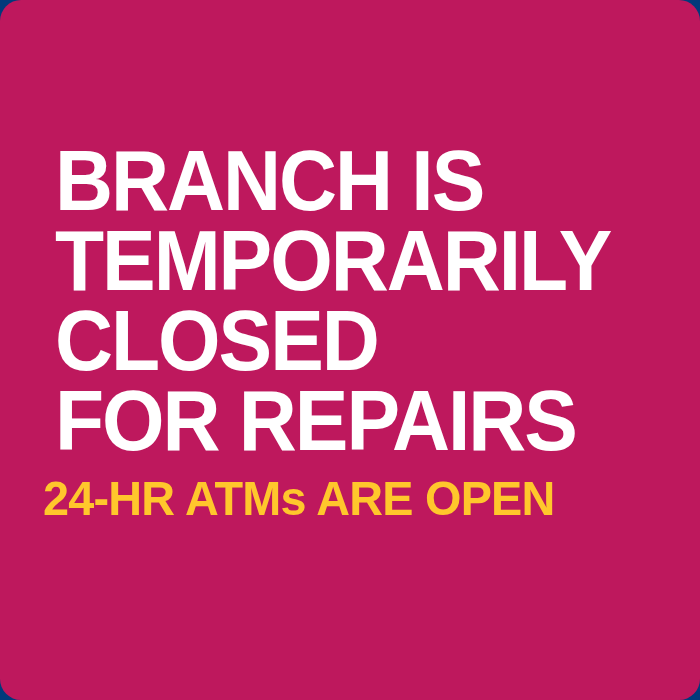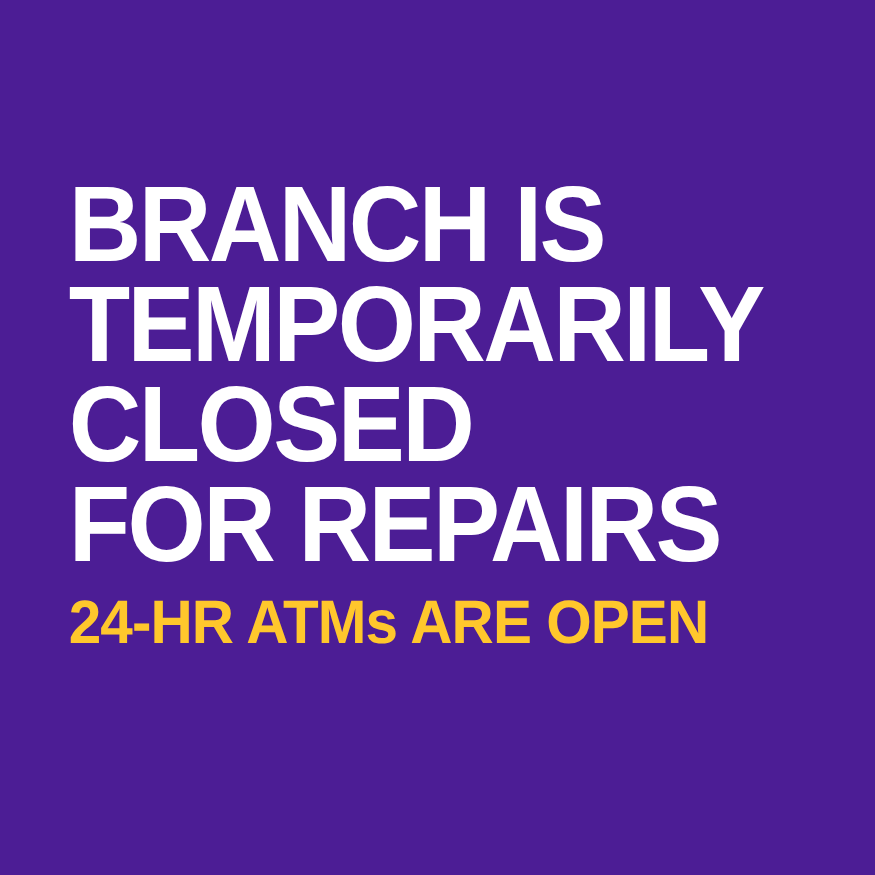--- a/index.html
+++ b/index.html
@@ -14,22 +14,23 @@
   body {
     background: #013a7b;
     font-family: "Liberation Sans", "DejaVu Sans", sans-serif;
     -webkit-font-smoothing: antialiased;
   }
 
   #notice-sign {
     position: relative;
     width: 700px;
     height: 700px;
-    background: #4c1d95;
+    background: #be185d;
     box-sizing: border-box;
+    border-radius: 21px;
   }
 
   
   #headline-block {
     position: absolute;
     left: 55px;
     top: 140px;
     width: 640px;
   }
 
@@ -44,21 +45,21 @@
     white-space: nowrap;
     transform: scaleX(0.935);
     transform-origin: left center;
     margin: 0;
     padding: 0;
   }
 
   
   #subheadline-block {
     position: absolute;
-    left: 55px;
+    left: 43px;
     top: 472px;
     width: 640px;
   }
 
   .subheadline-line {
     display: block;
     color: #ffc72c;
     font-family: "Liberation Sans", "DejaVu Sans", sans-serif;
     font-weight: bold;
     font-size: 49px;

